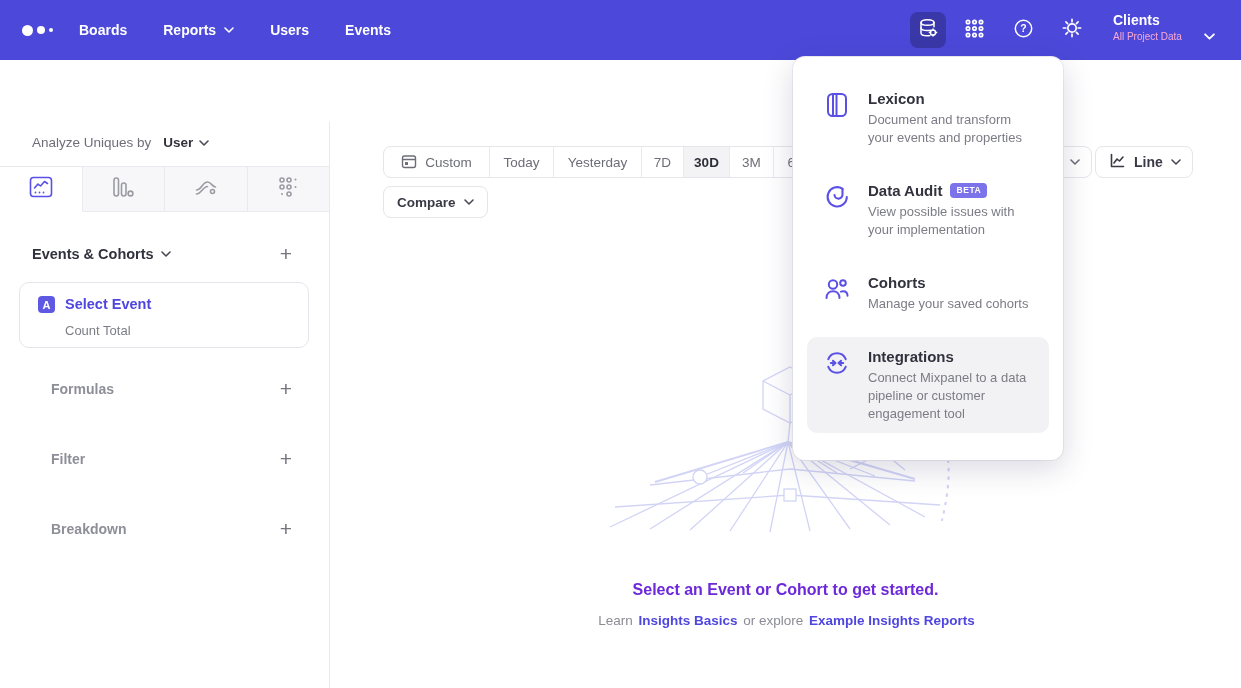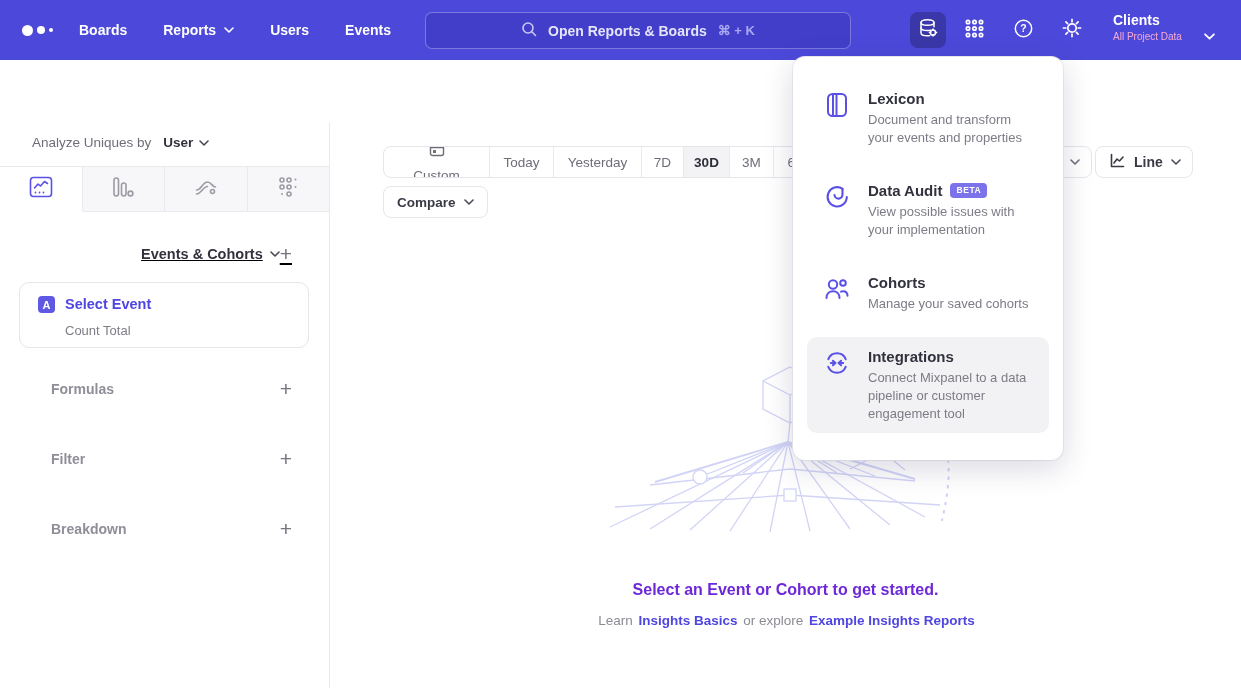--- a/index.html
+++ b/index.html
@@ -35,37 +35,37 @@
   .save-btn { position:absolute; left:1168px; top:12px; width:49px; height:31px; background:#b9bbf1; color:#fff; font-size:14px; font-weight:700; border:none; border-radius:7px; font-family:inherit; }
 
   
   .sidebar { position:absolute; top:122px; left:0; width:330px; bottom:0; background:#fff; border-right:1px solid #e9e9ee; }
   .analyze { position:absolute; left:32px; top:13px; font-size:13.5px; color:#6e6e79; display:flex; align-items:center; gap:12px; }
   .analyze b { color:#32323e; font-weight:700; cursor:pointer; display:flex; align-items:center; gap:6px; }
   .tabs { position:absolute; top:44px; left:0; right:0; height:46px; display:flex; }
   .tab { flex:1; display:flex; align-items:center; justify-content:center; background:#f7f7f9; border-top:1px solid #e9e9ee; border-bottom:1px solid #e9e9ee; border-right:1px solid #e9e9ee; cursor:pointer; }
   .tab:last-child { border-right:none; }
   .tab.active { background:#fff; border-bottom:1px solid #fff; }
-  .section-hdr { position:absolute; left:32px; right:37px; top:123px; display:flex; align-items:center; justify-content:flex-end;text-decoration:underline; }
+  .section-hdr { position:absolute; left:32px; right:37px; top:123px; display:flex; align-items:center; justify-content:space-between; }
   .section-hdr .lbl { font-size:14.5px; font-weight:700; color:#32323e; display:flex; align-items:center; gap:7px; cursor:pointer; }
   .plus { font-size:21px; font-weight:400; color:#76767f; line-height:18px; cursor:pointer; }
   .event-card { position:absolute; left:19px; right:20px; top:160px; height:66px; border:1px solid #e5e5eb; border-radius:10px; background:#fff; cursor:pointer; }
   .badge-a { position:absolute; left:18px; top:13px; width:17px; height:17px; background:#5f58e2; color:#fff; border-radius:4px; font-size:11px; font-weight:700; display:flex; align-items:center; justify-content:center; }
   .event-title { position:absolute; left:45px; top:13px; font-size:14.5px; font-weight:700; color:#4f46e0; }
   .event-sub { position:absolute; left:45px; top:40px; font-size:13px; color:#7d7d87; }
   .side-row { position:absolute; left:32px; right:37px; display:flex; align-items:center; justify-content:space-between;margin-left:19px; }
   .side-row .lbl { font-size:14px; font-weight:700; color:#8e8e99; }
 
   
   .main { position:absolute; top:122px; left:330px; right:0; bottom:0; background:#fff; }
   .seg-control { position:absolute; left:53px; top:24px; height:32px; display:flex; border:1px solid #e5e5ea; border-radius:8px; background:#fff; overflow:hidden; }
   .seg { display:flex; align-items:center; justify-content:center; gap:8px; font-size:13.5px; color:#6d6d78; border-right:1px solid #eaeaee; cursor:pointer; white-space:nowrap; }
   .seg:last-child { border-right:none; }
   .seg.active { background:#f3f3f6; color:#2e2e3a; font-weight:700; }
-  .w-custom{width:106px;flex-direction:column;} .w-today{width:64px;} .w-yday{width:88px;} .w-7d{width:42px;} .w-30d{width:46px;} .w-3m{width:44px;} .w-6m{width:46px;}
+  .w-custom{width:106px;} .w-today{width:64px;} .w-yday{width:88px;} .w-7d{width:42px;} .w-30d{width:46px;} .w-3m{width:44px;} .w-6m{width:46px;}
   .pill-btn { position:absolute; height:32px; border:1px solid #e5e5ea; border-radius:8px; background:#fff; display:flex; align-items:center; gap:8px; font-size:13.5px; font-weight:600; color:#3a3a46; padding:0 13px; cursor:pointer; }
   .compare-btn { left:53px; top:64px; }
   .hidden-dd { left:700px; top:24px; width:62px; justify-content:flex-end; padding-right:11px; }
   .line-btn { left:765px; top:24px; width:98px; font-size:14px; }
   .illus { position:absolute; left:265px; top:235px; }
   .empty-title { position:absolute; top:459px; left:0; right:0; text-align:center; font-size:16px; font-weight:700; color:#6d28d9; }
   .empty-sub { position:absolute; top:491px; left:0; right:0; text-align:center; font-size:13.5px; color:#8b8b95; }
   .empty-sub span { margin:0 2px; }
   .empty-sub a { color:#4f46e0; font-weight:700; text-decoration:none; cursor:pointer; }
 
@@ -100,28 +100,20 @@
           </svg>
         </span>
     </div>
     <div class="nav-link">
         <span>Users</span>
       </div>
     <div class="nav-link">
         <span>Events</span>
       </div>
 
-    <div class="search">
-      <span><svg width="16" height="16" viewBox="0 0 16 16">
-            <circle cx="7" cy="7" r="5" stroke="#c9c8f4" stroke-width="1.6" fill="none"></circle>
-            <line x1="10.8" y1="10.8" x2="14.5" y2="14.5" stroke="#c9c8f4" stroke-width="1.6" stroke-linecap="round"></line>
-          </svg></span>
-      <span class="search-label">Open Reports &amp; Boards</span>
-      <span class="search-shortcut">⌘ + K</span>
-    </div>
 
     <div class="icon-btn active" style="left:910px;">
       <span><svg width="22" height="22" viewBox="0 0 22 22" fill="none" stroke="#fff" stroke-width="1.5" stroke-linecap="round">
             <ellipse cx="10.5" cy="5.5" rx="6.5" ry="2.8"></ellipse>
             <path d="M4 5.5v10.5c0 1.6 2.9 2.8 6.5 2.8.8 0 1.6-.06 2.3-.18"></path>
             <path d="M17 5.5v4.2"></path>
             <path d="M4 10.8c0 1.6 2.9 2.8 6.5 2.8 1 0 2-.1 2.8-.3"></path>
             <circle cx="16" cy="15.5" r="2.6"></circle>
             <path d="M16 11.9v1.2M16 17.8v1.2M12.4 15.5h1.2M18.4 15.5h1.2"></path>
           </svg></span>

